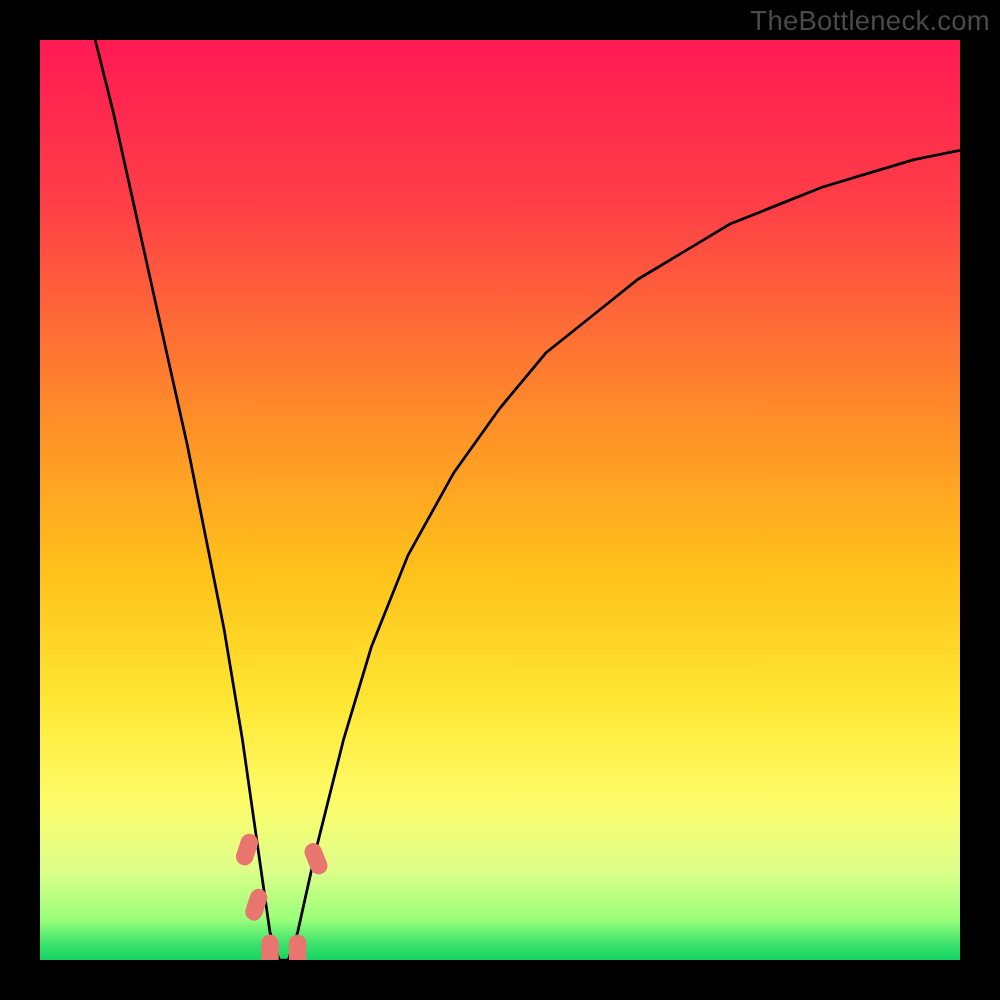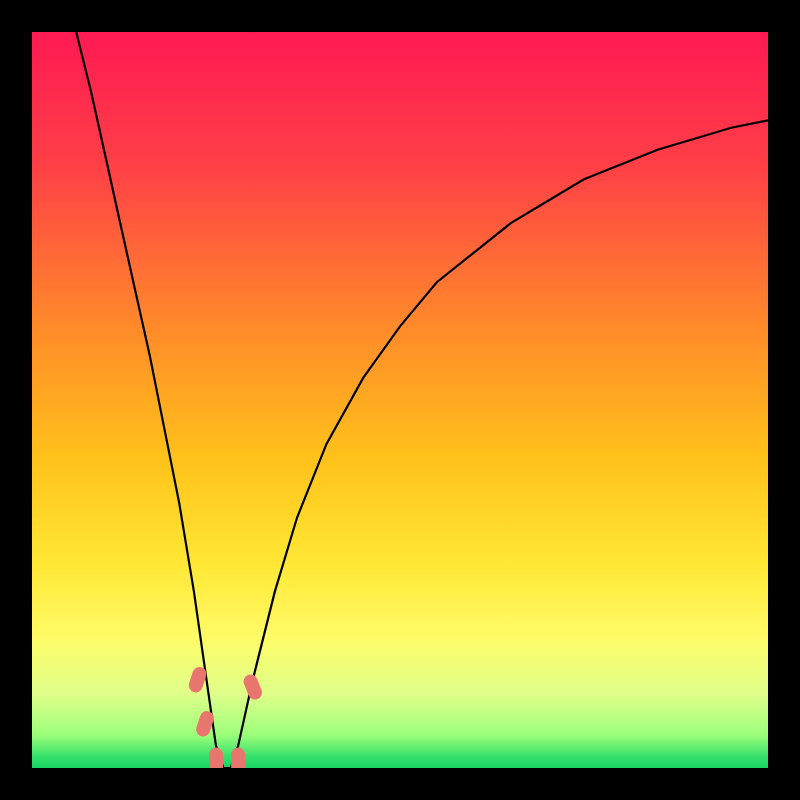--- a/index.html
+++ b/index.html
@@ -37,20 +37,21 @@
     letter-spacing: 0.2px;
     z-index: 5;
   }
   svg { display: block; }
 </style>
 </head>
 <body>
 
 <div class="frame">
 
+  <div class="watermark">TheBottleneck.com</div>
 
   <div class="plot">
     <svg id="chart-svg" width="736" height="736" viewBox="0 0 736 736">
       <defs>
         <linearGradient id="bg-grad" x1="0" y1="0" x2="0" y2="1">
             <stop offset="0%" stop-color="#ff1a53"></stop>
             <stop offset="18%" stop-color="#ff3f47"></stop>
             <stop offset="40%" stop-color="#ff8a2a"></stop>
             <stop offset="57.99999999999999%" stop-color="#ffc21a"></stop>
             <stop offset="72%" stop-color="#ffe733"></stop>

